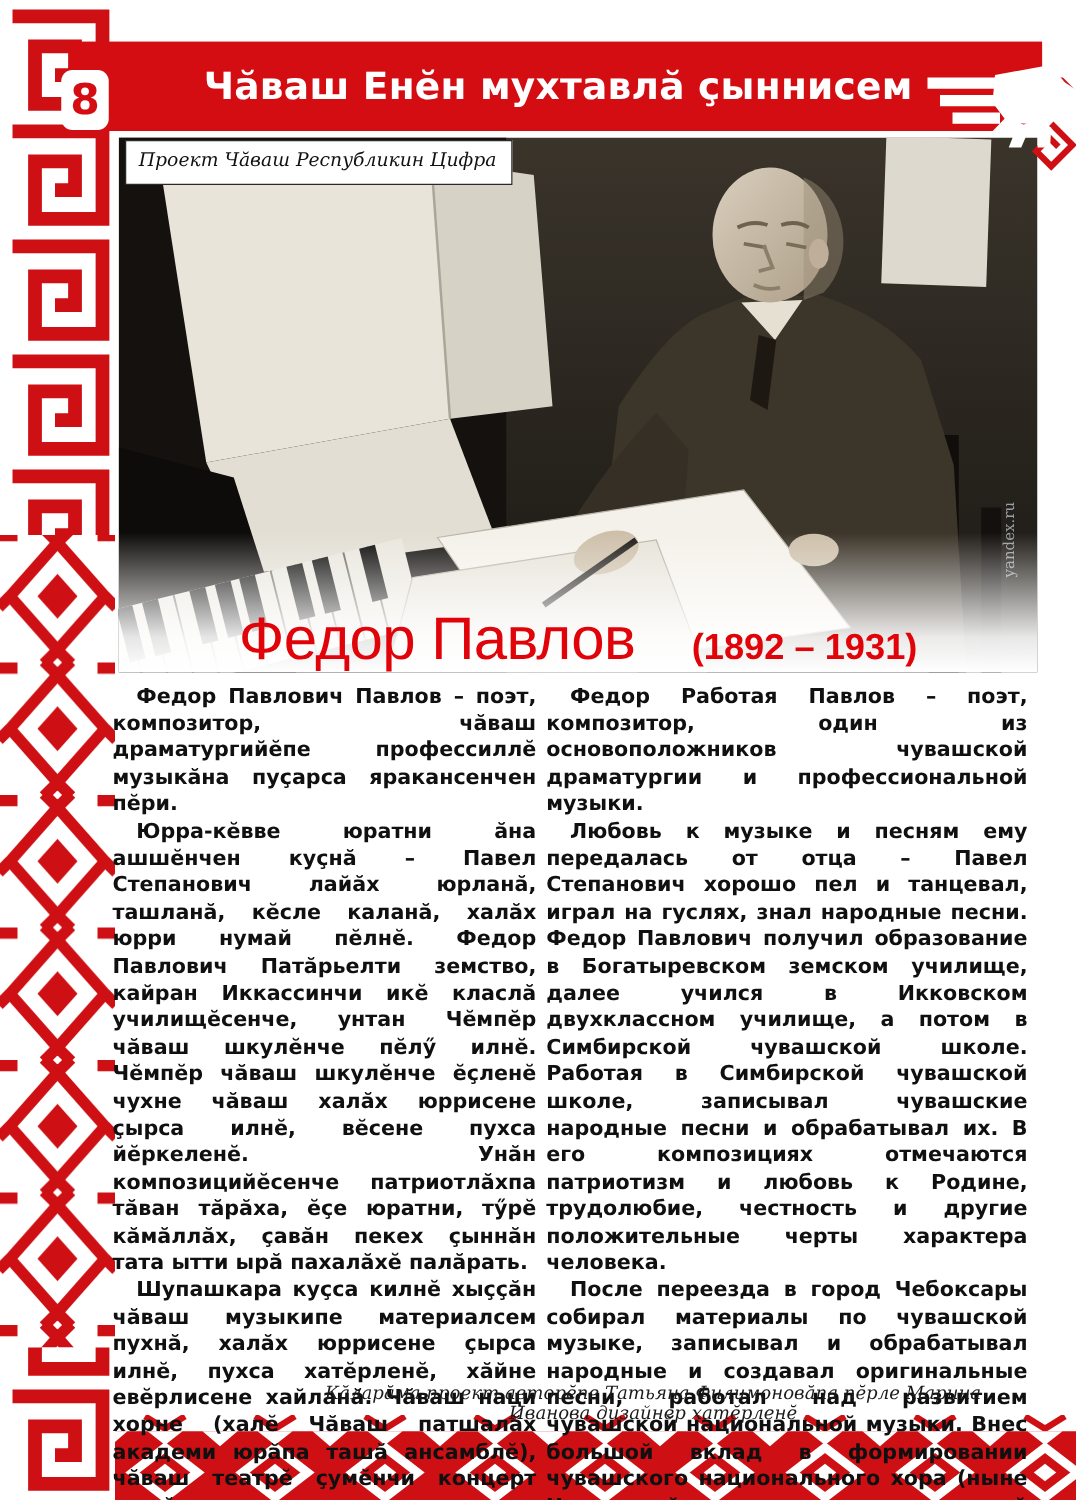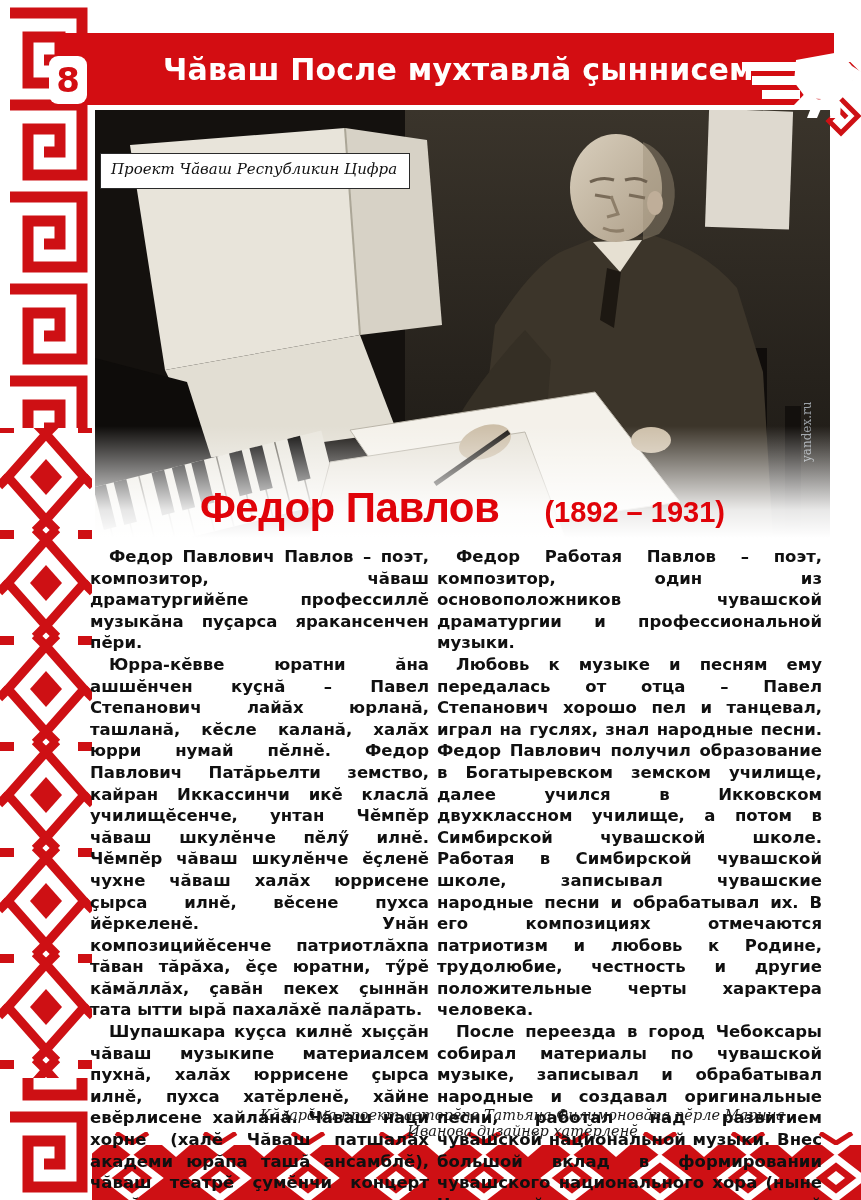--- a/index.html
+++ b/index.html
@@ -18,28 +18,28 @@
   .header-title{color:#fff;font-weight:bold;font-size:30px;padding-left:108px;letter-spacing:.2px;}
   .rooster{position:absolute;right:18px;top:6px;}
   .page-badge{position:absolute;left:49px;top:56px;width:38px;height:48px;z-index:4;
     background:#fff;border-radius:9px;display:flex;align-items:center;justify-content:center;}
   .page-badge span{color:var(--brand_red,#d30d12);font-size:34px;font-weight:bold;}
 
   
   .caption-box{position:absolute;left:100px;top:112px;z-index:4;background:#fff;
     border:1px solid #2a2a2a;padding:5px 12px 7px 10px;
     font-family:"DejaVu Serif","Liberation Serif",serif;font-style:italic;
-    font-size:15px;line-height:1.45;color:#111;margin-top:41px;}
+    font-size:15px;line-height:1.45;color:#111;}
 
   
   .photo-wrap{position:absolute;left:95px;top:110px;width:735px;height:428px;z-index:2;}
 
   
   .title-wrap{position:absolute;left:95px;top:484px;width:735px;z-index:5;text-align:center;white-space:nowrap;}
-  .title-name{color:var(--title_red,#e00309);font-weight:bold;font-size:42px;
+  .title-name{color:var(--title_red,#e00309);font-weight:normal;font-size:48px;
     font-family:"Liberation Sans","DejaVu Sans",sans-serif;letter-spacing:-.5px;}
   .title-years{color:var(--title_red,#e00309);font-weight:bold;font-size:29px;
     font-family:"Liberation Sans","DejaVu Sans",sans-serif;margin-left:40px;}
 
   
   .col{position:absolute;top:546px;z-index:3;color:#101010;font-weight:bold;
     font-size:16.5px;line-height:21.6px;text-align:justify;}
   .col-left{left:90px;width:339px;}
   .col-right{left:437px;width:385px;}
   .col p{margin:0;text-indent:19px;}
@@ -87,21 +87,21 @@
         <path d="M0 0 h14 v9 h-14 Z" fill="#ce1014"></path>
         <path d="M78 0 h14 v9 h-14 Z" fill="#ce1014"></path>
       </pattern>
     </defs>
     <rect x="0" y="0" width="92" height="428" fill="url(#pMeander)"></rect>
     <rect x="0" y="428" width="92" height="650" fill="url(#pDiamond)"></rect>
     <rect x="0" y="1078" width="92" height="122" fill="url(#pMeander)"></rect>
   </svg>
 
   <div class="header-band">
-    <div class="header-title">Чӑваш После мухтавлӑ ҫыннисем</div>
+    <div class="header-title">Чӑваш Енӗн мухтавлӑ ҫыннисем</div>
   </div>
   <svg class="rooster" width="136" height="92" viewBox="0 0 136 92" style="position:absolute;left:740px;top:38px;z-index:4;">
     <g fill="#fff">
       <rect x="2" y="24" width="58" height="9"></rect>
       <rect x="12" y="38" width="48" height="9"></rect>
       <rect x="22" y="52" width="38" height="9"></rect>
       <path d="M56 22 L100 14 L112 28 L112 48 L96 62 L66 60 L54 44 Z"></path>
       <path d="M96 0 h12 v8 h10 v16 h-22 Z"></path>
       <path d="M112 28 l11 7 -11 8 Z"></path>
       <path d="M74 62 l-7 18 h10 l6 -14 Z"></path>

